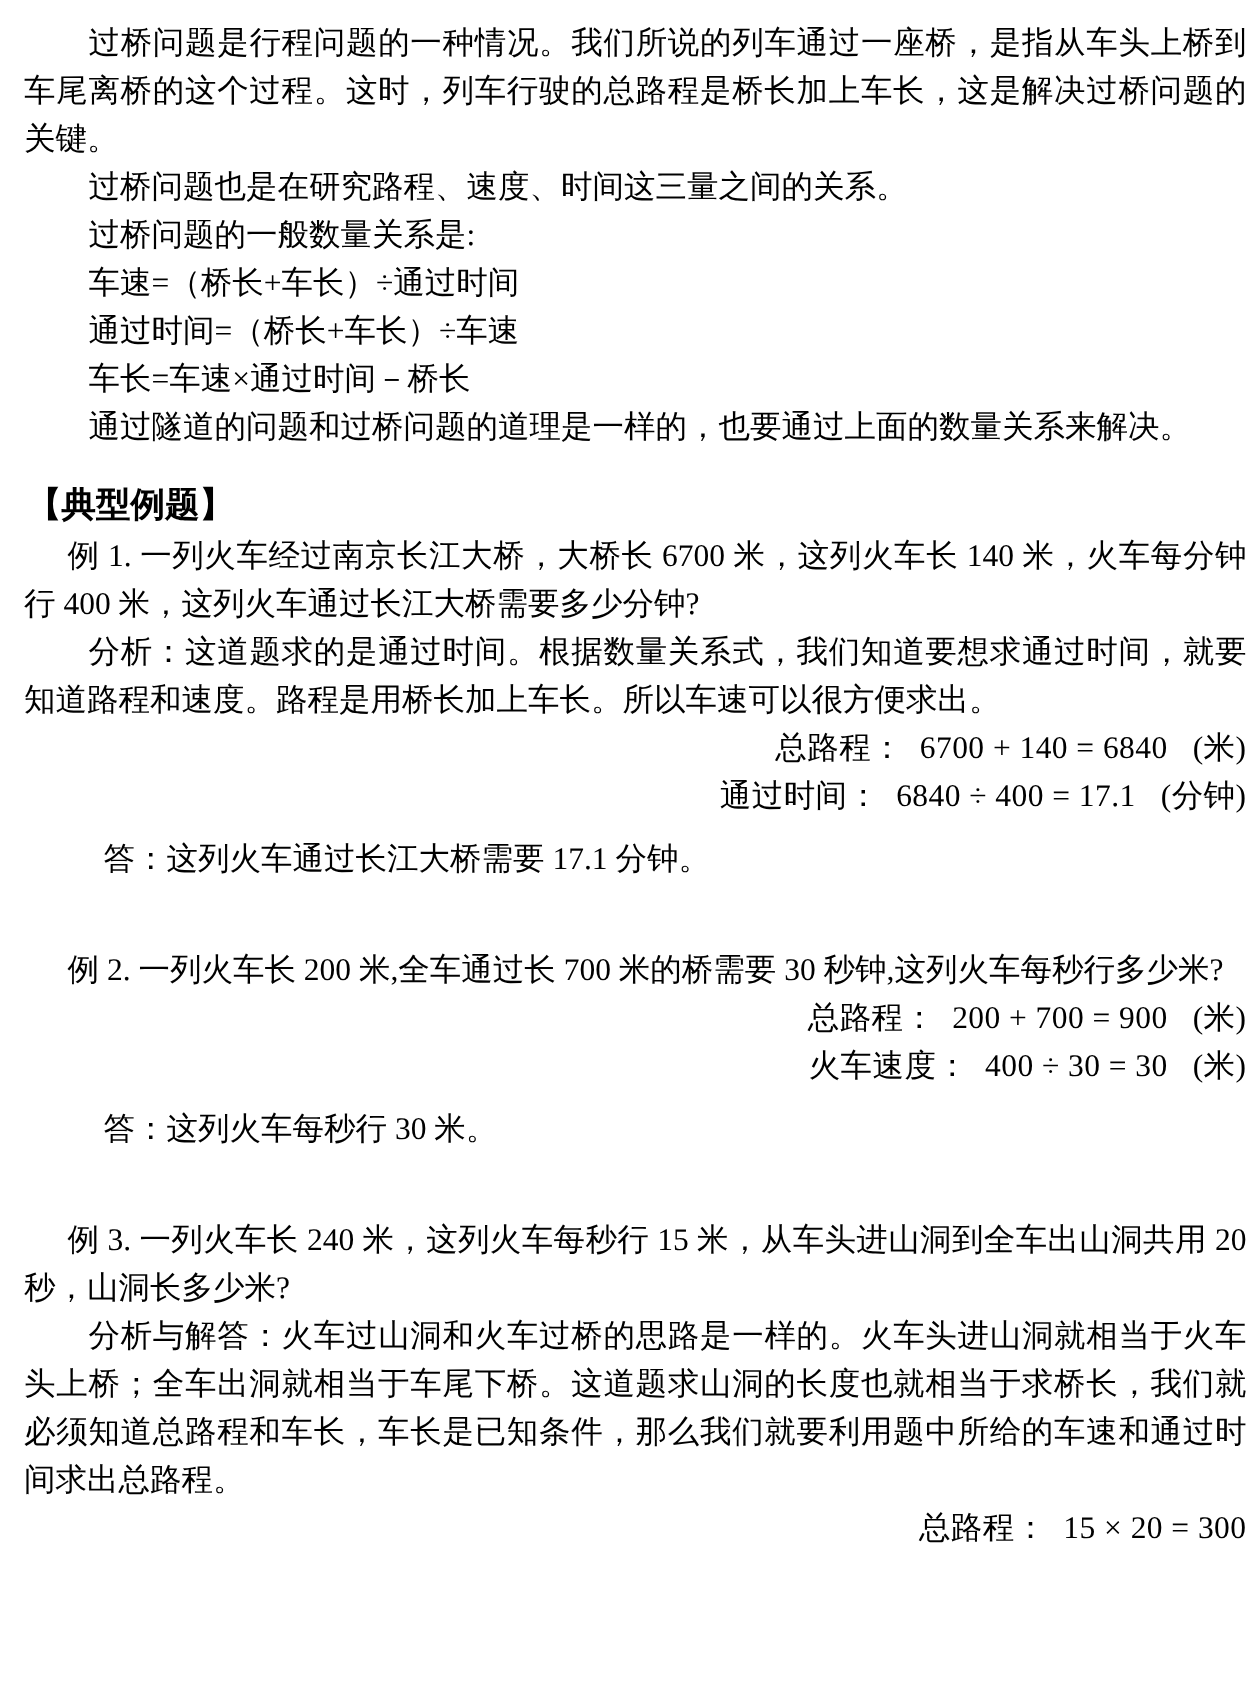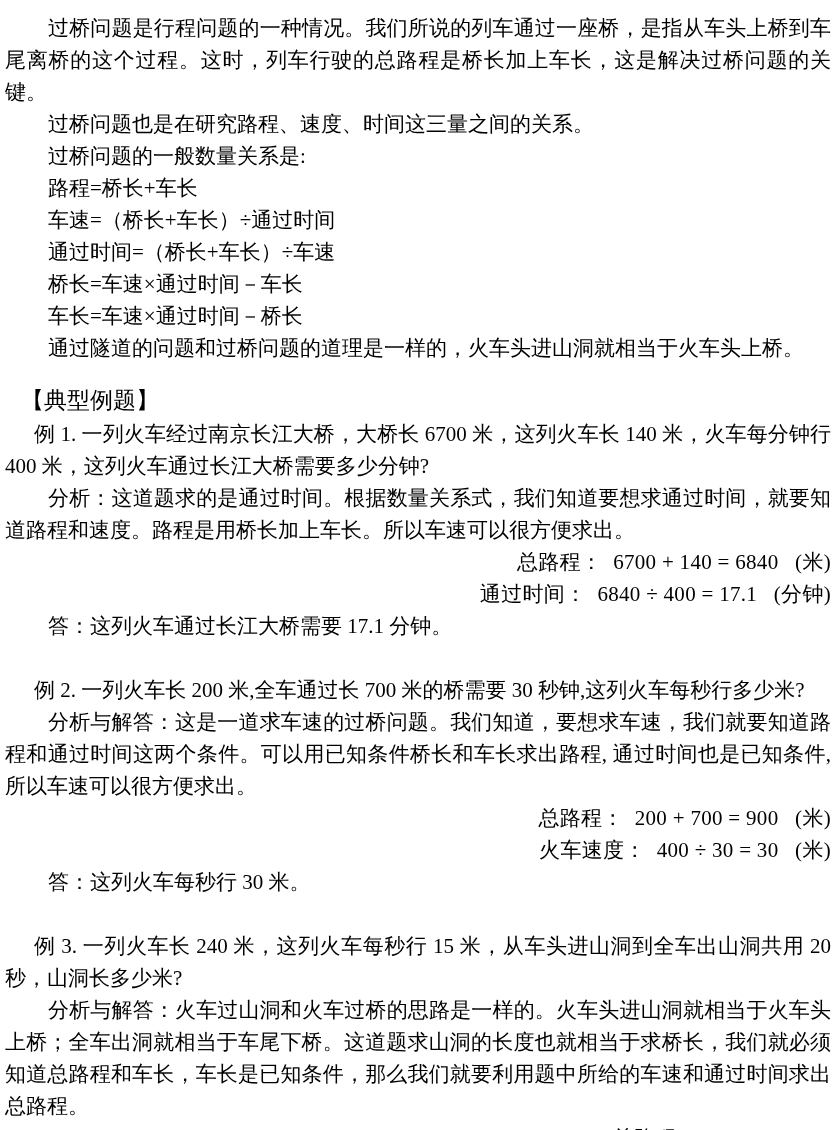--- a/index.html
+++ b/index.html
@@ -11,21 +11,21 @@
     width: 836px;
     height: 1130px;
     overflow: hidden;
     font-family: "Liberation Serif", "DejaVu Serif", serif;
     color: #000000;
   }
   .page {
     box-sizing: border-box;
     width: 836px;
     height: 1130px;
-    padding: 12px 5px 0 5px;
+    padding: 12px 5px 0 16px;
     font-size: 21px;
     line-height: 32px;
   }
   p.para {
     margin: 0;
     text-align: justify;
   }
   .indent-body { text-indent: 43px; }
   .indent-example { text-indent: 29px; }
   .formula-line {
@@ -35,66 +35,63 @@
     text-align: left;
   }
   .step-line {
     margin: 0;
     text-indent: 43px;
     white-space: pre-wrap;
     text-align: right;
     letter-spacing: 0.3px;
   }
   .answer-line {
-    margin: 0;
+    margin: 10px;
     text-indent: 43px;
     text-align: left;
   }
   h2.section-heading {
-    margin: 20px 0 0 16px;
+    margin: 20px 0 0 2px;
     font-size: 23px;
     line-height: 34px;
-    font-weight: normal;
+    font-weight: bold;
   }
   .blank-line { height: 32px; }
 </style>
 </head>
 <body>
 
 <div class="page">
 
   <p class="para indent-body">过桥问题是行程问题的一种情况。我们所说的列车通过一座桥，是指从车头上桥到车尾离桥的这个过程。这时，列车行驶的总路程是桥长加上车长，这是解决过桥问题的关键。</p>
   <p class="para indent-body">过桥问题也是在研究路程、速度、时间这三量之间的关系。</p>
   <p class="para indent-body">过桥问题的一般数量关系是:</p>
 
   <div>
-    <p class="formula-line">路程=桥长+车长</p>
     <p class="formula-line">车速=（桥长+车长）÷通过时间</p>
     <p class="formula-line">通过时间=（桥长+车长）÷车速</p>
-    <p class="formula-line">桥长=车速×通过时间－车长</p>
     <p class="formula-line">车长=车速×通过时间－桥长</p>
   </div>
 
-  <p class="para indent-body">通过隧道的问题和过桥问题的道理是一样的，火车头进山洞就相当于火车头上桥。</p>
+  <p class="para indent-body">通过隧道的问题和过桥问题的道理是一样的，也要通过上面的数量关系来解决。</p>
 
   <h2 class="section-heading">【典型例题】</h2>
 
   <section>
     <p class="para indent-example">例 1. 一列火车经过南京长江大桥，大桥长 6700 米，这列火车长 140 米，火车每分钟行 400 米，这列火车通过长江大桥需要多少分钟?</p>
     <p class="para indent-body">分析：这道题求的是通过时间。根据数量关系式，我们知道要想求通过时间，就要知道路程和速度。路程是用桥长加上车长。所以车速可以很方便求出。</p>
     <p class="step-line">总路程：  6700 + 140 = 6840   (米)</p>
     <p class="step-line">通过时间：  6840 ÷ 400 = 17.1   (分钟)</p>
     <p class="answer-line">答：这列火车通过长江大桥需要 17.1 分钟。</p>
   </section>
 
   <div class="blank-line"></div>
 
   <section>
     <p class="para indent-example">例 2. 一列火车长 200 米,全车通过长 700 米的桥需要 30 秒钟,这列火车每秒行多少米?</p>
-    <p class="para indent-body">分析与解答：这是一道求车速的过桥问题。我们知道，要想求车速，我们就要知道路程和通过时间这两个条件。可以用已知条件桥长和车长求出路程, 通过时间也是已知条件, 所以车速可以很方便求出。</p>
     <p class="step-line">总路程：  200 + 700 = 900   (米)</p>
     <p class="step-line">火车速度：  400 ÷ 30 = 30   (米)</p>
     <p class="answer-line">答：这列火车每秒行 30 米。</p>
   </section>
 
   <div class="blank-line"></div>
 
   <section>
     <p class="para indent-example">例 3. 一列火车长 240 米，这列火车每秒行 15 米，从车头进山洞到全车出山洞共用 20 秒，山洞长多少米?</p>
     <p class="para indent-body">分析与解答：火车过山洞和火车过桥的思路是一样的。火车头进山洞就相当于火车头上桥；全车出洞就相当于车尾下桥。这道题求山洞的长度也就相当于求桥长，我们就必须知道总路程和车长，车长是已知条件，那么我们就要利用题中所给的车速和通过时间求出总路程。</p>

